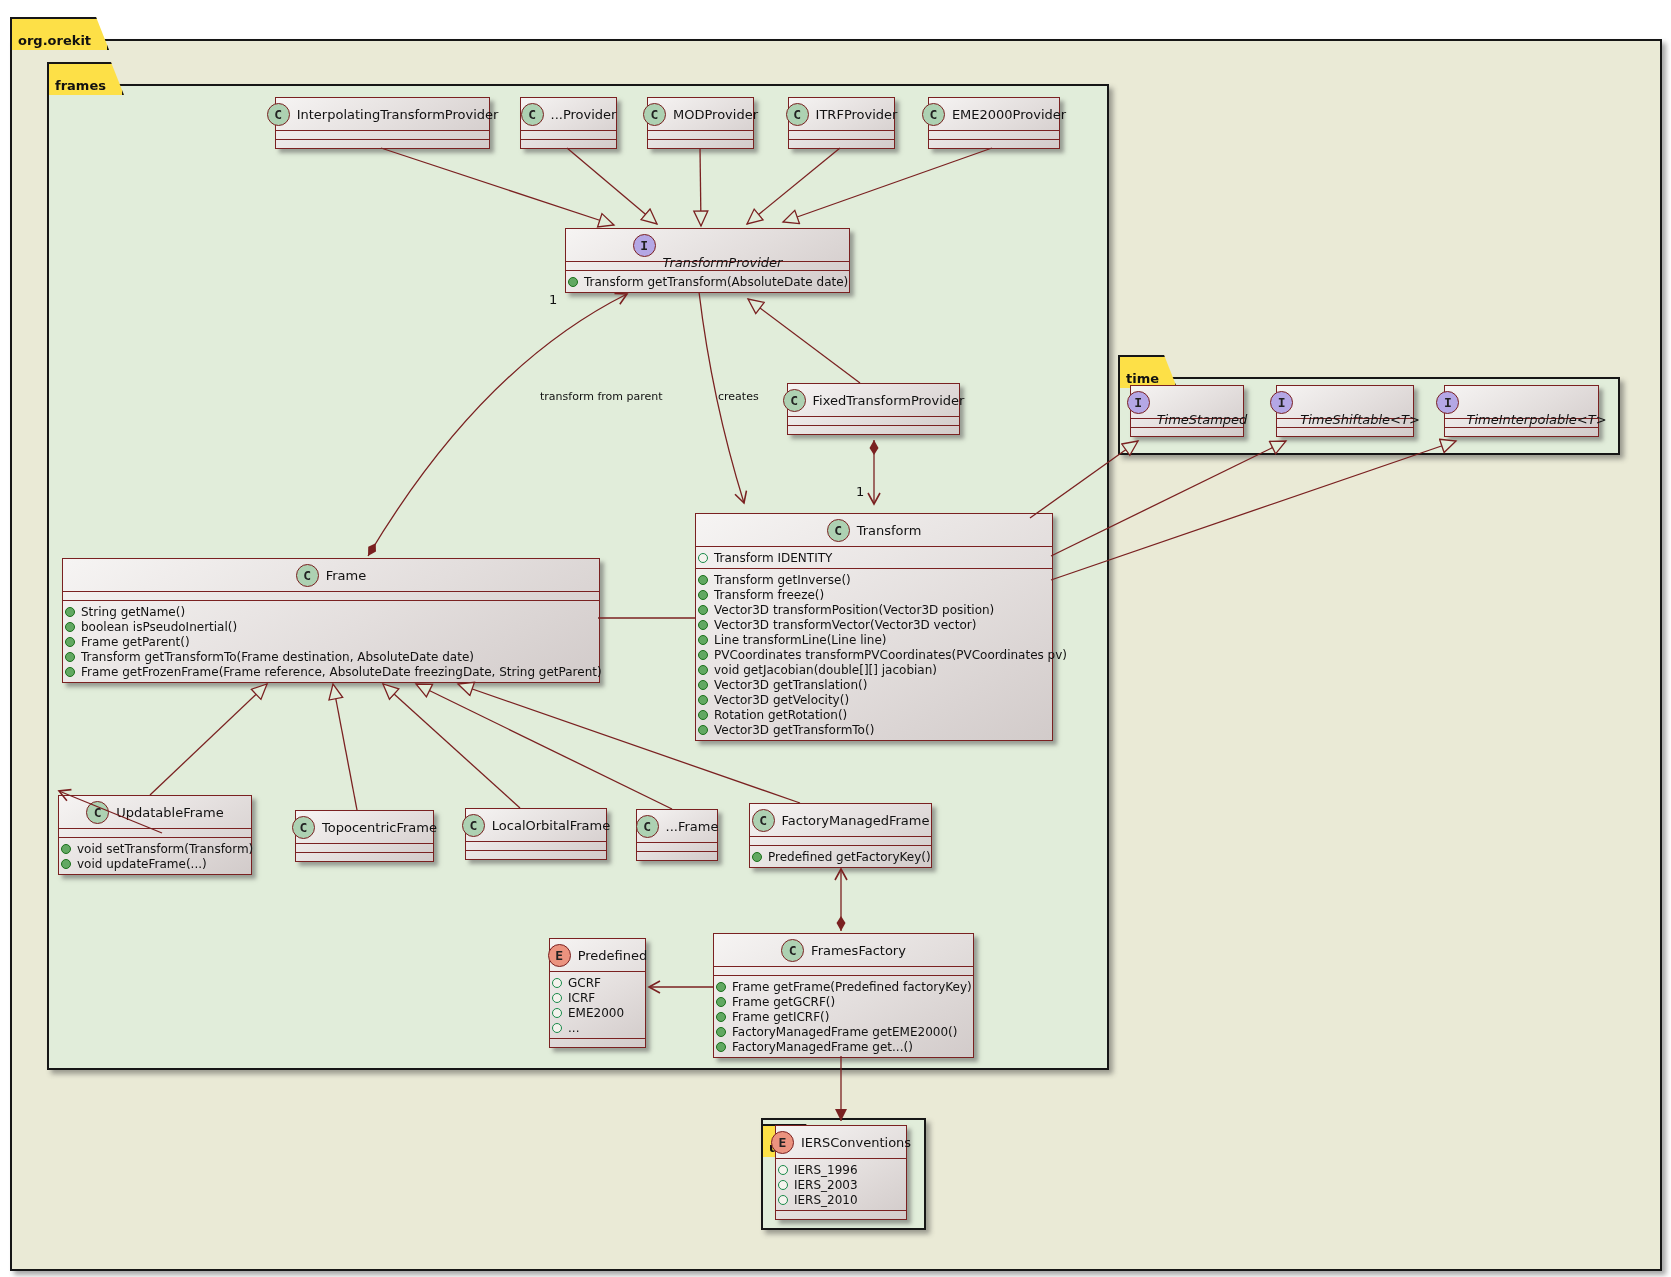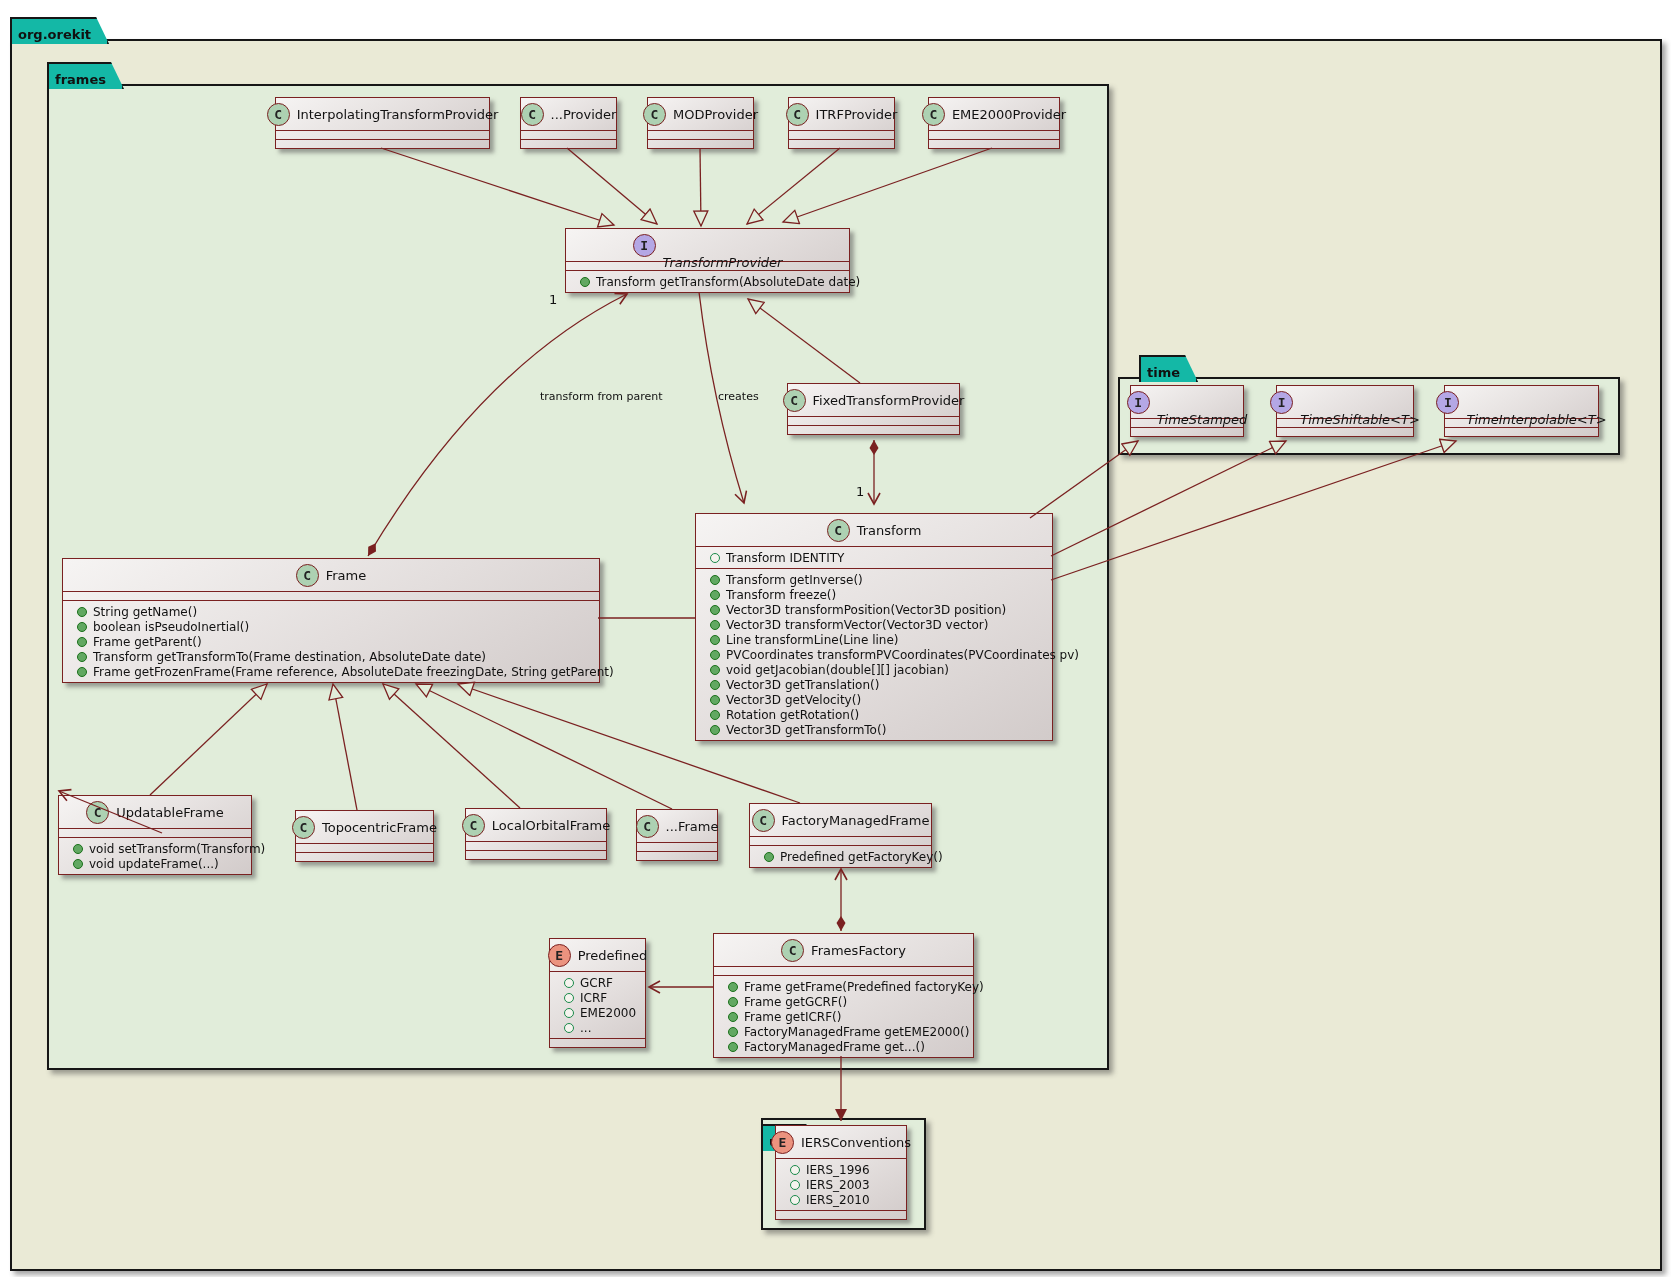--- a/index.html
+++ b/index.html
@@ -2,39 +2,39 @@
 <html><head>
 <meta charset="utf-8">
 <style>
   html,body{margin:0;padding:0;background:#ffffff;font-family:"DejaVu Sans","Liberation Sans",sans-serif;}
   #canvas{position:relative;width:1671px;height:1277px;overflow:hidden;background:#ffffff;}
 
   
   .pkg-body{position:absolute;border:2px solid #161616;box-shadow:4px 4px 5px rgba(60,60,60,.45);}
   .pkg-outer{background:#eaead6;}
   .pkg-inner{background:#e1edda;}
-  .pkg-tab{position:absolute;border:2px solid #161616;border-bottom:none;background:#14b8a6;
-           font-weight:bold;font-size:13px;color:#111;padding:8px 16px 2px 6px;z-index:5;
+  .pkg-tab{position:absolute;border:2px solid #161616;border-bottom:none;background:#fde047;
+           font-weight:bold;font-size:13px;color:#111;padding:14px 16px 2px 6px;z-index:5;
            clip-path:polygon(0 0,calc(100% - 13px) 0,100% 100%,0 100%);}
 
   
   .box{position:absolute;background:linear-gradient(150deg,#f6f4f3 0%,#e3dedd 55%,#d2cbca 100%);
        border:1.5px solid #7a2121;box-shadow:4px 4px 4px rgba(80,80,80,.5);z-index:10;}
   .title{display:flex;align-items:center;justify-content:center;gap:7px;padding:5px 10px;height:22px;}
   .bname{font-size:13px;color:#111;white-space:nowrap;}
   .iface .bname{font-style:italic;margin-top:35px;}
   .circ{width:21px;height:21px;border-radius:50%;display:flex;align-items:center;justify-content:center;
         font-family:"DejaVu Sans Mono","Liberation Mono",monospace;font-weight:bold;font-size:13px;color:#222;flex:0 0 auto;}
   .circ.c{background:#ADD1B2;border:1px solid #7a2121;}
   .circ.i{background:#B4A7E5;border:1px solid #7a2121;}
   .circ.e{background:#EB937F;border:1px solid #7a2121;}
   .comp{border-top:1px solid #7a2121;}
   .comp.empty{height:8px;}
   .members{padding:3px 0;}
-  .member{display:flex;align-items:center;gap:6px;padding:0 14px;height:15px;font-size:12px;color:#111;white-space:nowrap;}
+  .member{display:flex;align-items:center;gap:6px;padding:0 2px;height:15px;font-size:12px;color:#111;white-space:nowrap;}
   .dot{width:8px;height:8px;border-radius:50%;flex:0 0 auto;}
   .methods .dot{background:#62a862;border:1px solid #1a701a;}
   .fields .dot{background:#f5f3ee;border:1.5px solid #1a8a4a;}
 
   
   .lbl{position:absolute;font-size:11px;color:#111;z-index:40;white-space:nowrap;}
   .mult{position:absolute;font-size:13px;color:#111;z-index:40;}
 
   svg.wires{position:absolute;left:0;top:0;z-index:30;pointer-events:none;}
 </style>
@@ -42,21 +42,21 @@
 <body>
 
 <div id="canvas">
 
   <div class="pkg-tab" style="left:10px;top:17px;">org.orekit</div>
   <div class="pkg-body pkg-outer" style="left:10px;top:39px;width:1648px;height:1228px;"></div>
 
   <div class="pkg-tab" style="left:47px;top:62px;">frames</div>
   <div class="pkg-body pkg-inner" style="left:47px;top:84px;width:1058px;height:982px;"></div>
 
-  <div class="pkg-tab" style="left:1118px;top:355px;margin-left:21px;">time</div>
+  <div class="pkg-tab" style="left:1118px;top:355px;">time</div>
   <div class="pkg-body pkg-inner" style="left:1118px;top:377px;width:498px;height:74px;"></div>
 
   <div class="pkg-tab" style="left:761px;top:1124px;">utils</div>
   <div class="pkg-body pkg-inner" style="left:761px;top:1118px;width:161px;height:108px;"></div>
 
   <div class="box" style="left:275px;top:97px;width:213px;">
     <div class="title">
         <span class="circ c">C</span>
         <span class="bname">InterpolatingTransformProvider</span>
       </div>

